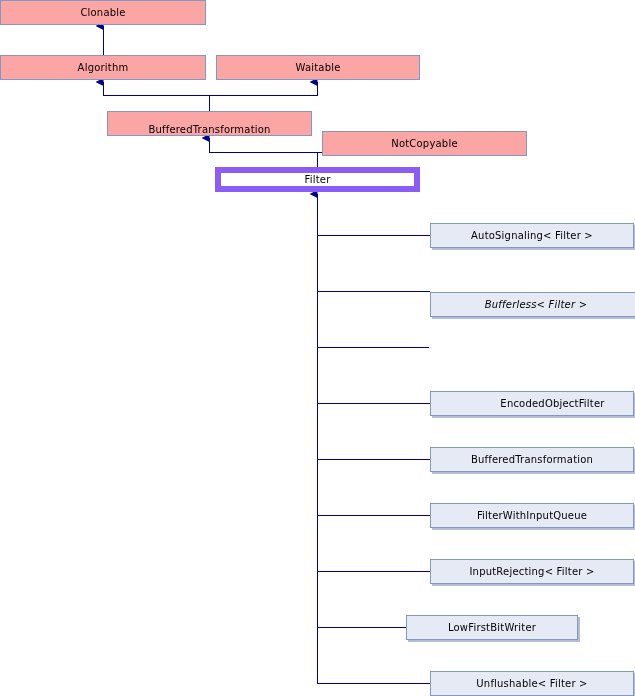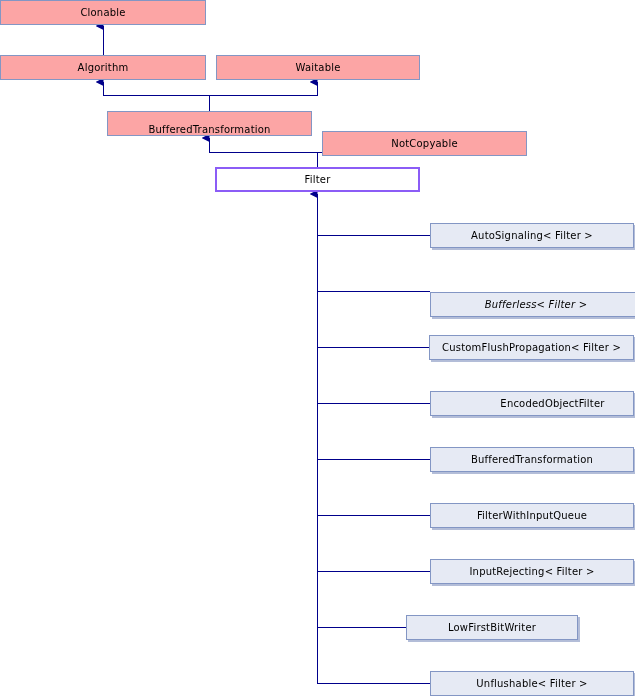--- a/index.html
+++ b/index.html
@@ -37,21 +37,21 @@
     color: #000000;
     white-space: nowrap;
     overflow: hidden;
   }
   .node.base {
     background: #fca5a5;
     border: 1px solid #8396c4;
   }
   .node.root {
     background: #ffffff;
-    border: 2px solid #8b5cf6;
+    border: 6px solid #8b5cf6;
   }
   .node.derived {
     background: #e6eaf4;
     border: 1px solid #8396c4;
     box-shadow: 2px 2px 0 0 #b3bdd8;
   }
   .node-label {
     display: block;
     padding: 0 4px;
   }
@@ -121,23 +121,20 @@
   </div>
 
   <div class="node derived" style="left:430px; top:223px; width:204px; height:25px;justify-content:center;">
     <span class="node-label">AutoSignaling&lt; Filter &gt;</span>
   </div>
 
   <div class="node derived" style="left:430px; top:292px; width:212px; height:25px;font-style:italic;">
     <span class="node-label">Bufferless&lt; Filter &gt;</span>
   </div>
 
-  <div class="node derived" style="left:429px; top:335px; width:205px; height:25px;">
-    <span class="node-label">CustomFlushPropagation&lt; Filter &gt;</span>
-  </div>
 
   <div class="node derived" style="left:430px; top:391px; width:204px; height:25px;padding-left:41px;">
     <span class="node-label">EncodedObjectFilter</span>
   </div>
 
   <div class="node derived" style="left:430px; top:447px; width:204px; height:25px;">
     <span class="node-label">BufferedTransformation</span>
   </div>
 
   <div class="node derived" style="left:430px; top:503px; width:204px; height:25px;">

